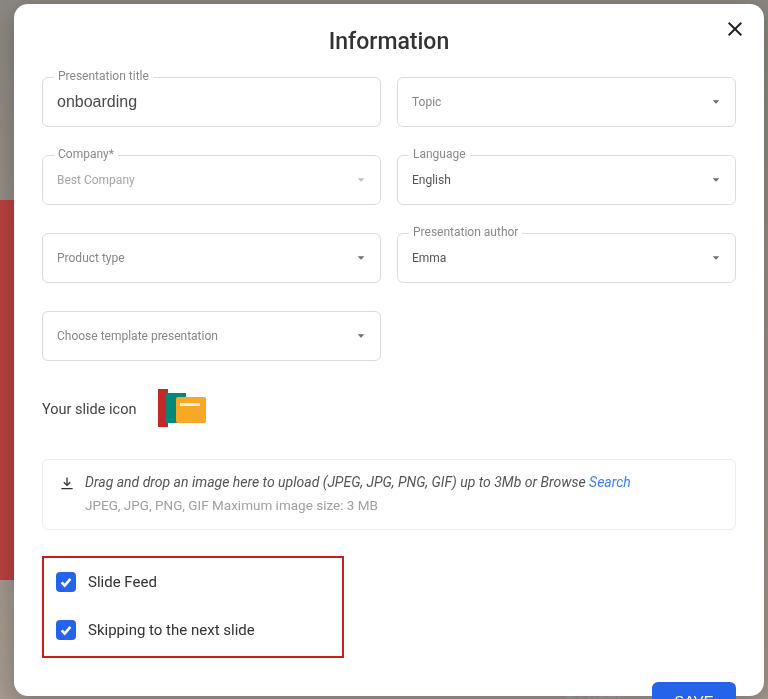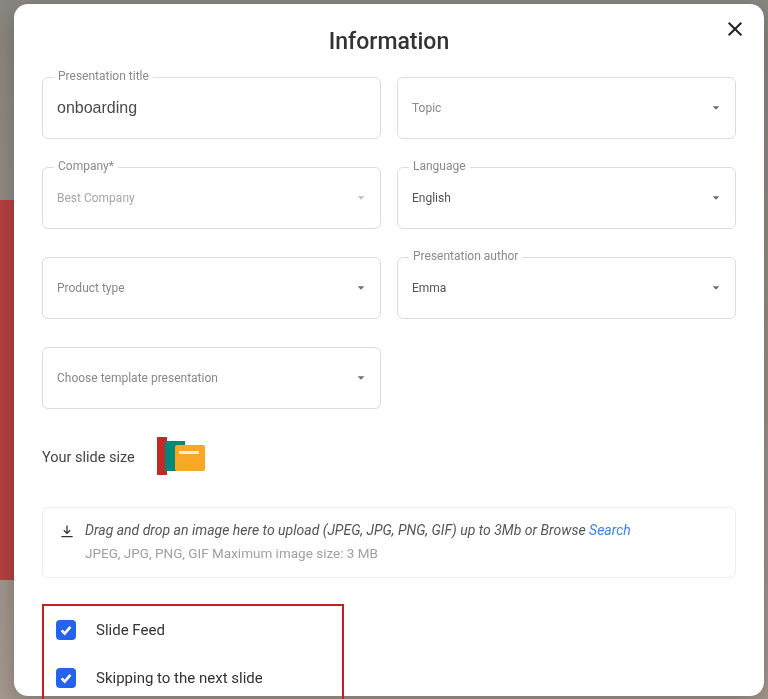--- a/index.html
+++ b/index.html
@@ -63,21 +63,21 @@
       left: 12px;
       background: #fff;
       padding: 0 4px;
       font-size: 12px;
       color: #8a8a8a;
       z-index: 2;
     }
     .field-box {
       border: 1px solid #dcdcdc;
       border-radius: 6px;
-      height: 62px;
+      height: 50px;
       display: flex;
       align-items: center;
       padding: 0 14px;
       background:#fff;
     }
     .field-box.select { justify-content: space-between; cursor:pointer; }
     .field-box input {
       border: none; outline: none;
       font-size: 16px;
       color: #4a4a4a;
@@ -123,21 +123,21 @@
     .dz-main { font-style: italic; color:#555; }
     .dz-link { color:#3b82f6; text-decoration:none; font-style: italic;}
     .dz-sub { color:#a0a0a0; font-size:13.5px; margin-top:2px;}
     .checks {
       border: 2px solid #c81e1e;
       margin-top: 26px;
       padding: 14px 16px 16px 12px;
       width: 302px;
       display:flex; flex-direction:column; gap:28px;
     }
-    .check-row { display:flex; align-items:center; gap:20px; }
+    .check-row { display:flex; align-items:center; gap:12px; }
     .checkbox {
       width:20px; height:20px; border-radius:4px;
       background:#2563eb; display:flex; align-items:center; justify-content:center;
       cursor:pointer; flex-shrink:0;
     }
     .checkbox svg{width:14px;height:14px;stroke:#fff;stroke-width:3;fill:none;}
     .check-label { font-size:15px; color:#333; }
     .footer {
       display:flex; justify-content:flex-end; align-items:center;
       gap: 20px;
@@ -254,21 +254,21 @@
                 <path d="M2 4l4 4 4-4z"></path>
               </svg>
             </span>
         </div>
       </div>
 
     </div>
   </div>
 
   <div class="icon-row">
-    <span class="icon-label">Your slide size</span>
+    <span class="icon-label">Your slide icon</span>
     <div class="slide-thumb">
       <div class="s1"></div>
         <div class="s2"></div>
         <div class="s3"></div>
     </div>
   </div>
 
   <div class="dropzone">
     <span class="dl-icon">
       <svg viewBox="0 0 20 20">

